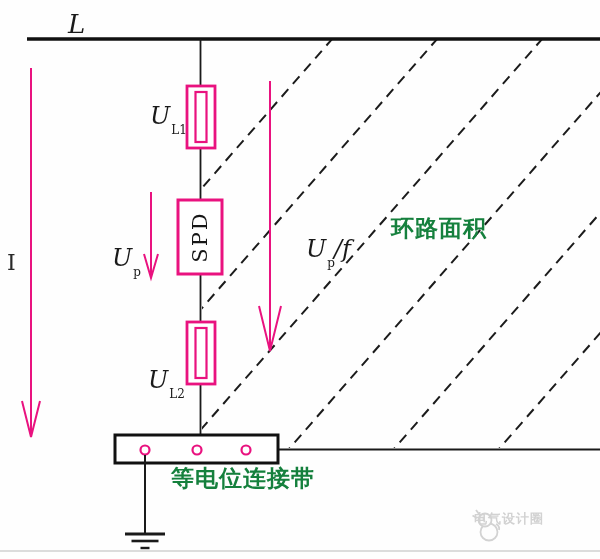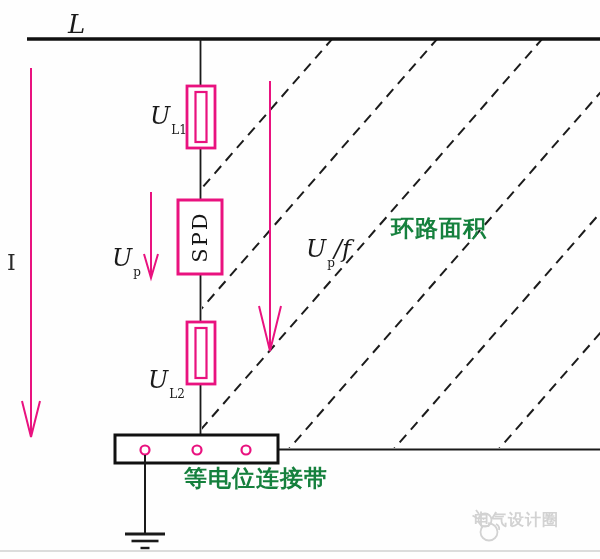--- a/index.html
+++ b/index.html
@@ -16,21 +16,21 @@
   #spd-text-wrap{
     position:absolute;left:178px;top:200px;width:44px;height:74px;
     display:flex;align-items:center;justify-content:center;
   }
   #spd-text-wrap span{
     transform:rotate(-90deg);font-size:21px;letter-spacing:2px;color:#161616;
   }
   #watermark{
     position:absolute;left:474px;top:510px;display:flex;align-items:center;gap:5px;
     color:#d2d2d2;font-family:"Liberation Sans","DejaVu Sans",sans-serif;
-    font-size:16px;font-weight:bold;letter-spacing:1px;
+    font-size:13px;font-weight:bold;letter-spacing:1px;
   }
   #bottom-divider{
     position:absolute;left:0;top:550px;width:600px;height:2px;background:#dcdcdc;
   }
 </style>
 </head>
 <body>
 
 <div id="stage">
 
@@ -123,21 +123,21 @@
   <div class="lbl phys" style="left:306px;top:237px;">
     <span class="it">U</span><sub>p</sub><span class="it">/f</span>
   </div>
 
   <div id="spd-text-wrap">
     <span>SPD</span>
   </div>
 
   <div class="lbl cn" style="left:391px;top:216px;">环路面积</div>
 
-  <div class="lbl cn" style="left:184px;top:466px;text-align:right;">等电位连接带</div>
+  <div class="lbl cn" style="left:171px;top:466px;text-align:right;">等电位连接带</div>
 
   <div id="watermark">
     <span>电气设计圈</span>
   </div>
 
   <div id="bottom-divider"></div>
 
 </div>
 
 </body></html>

